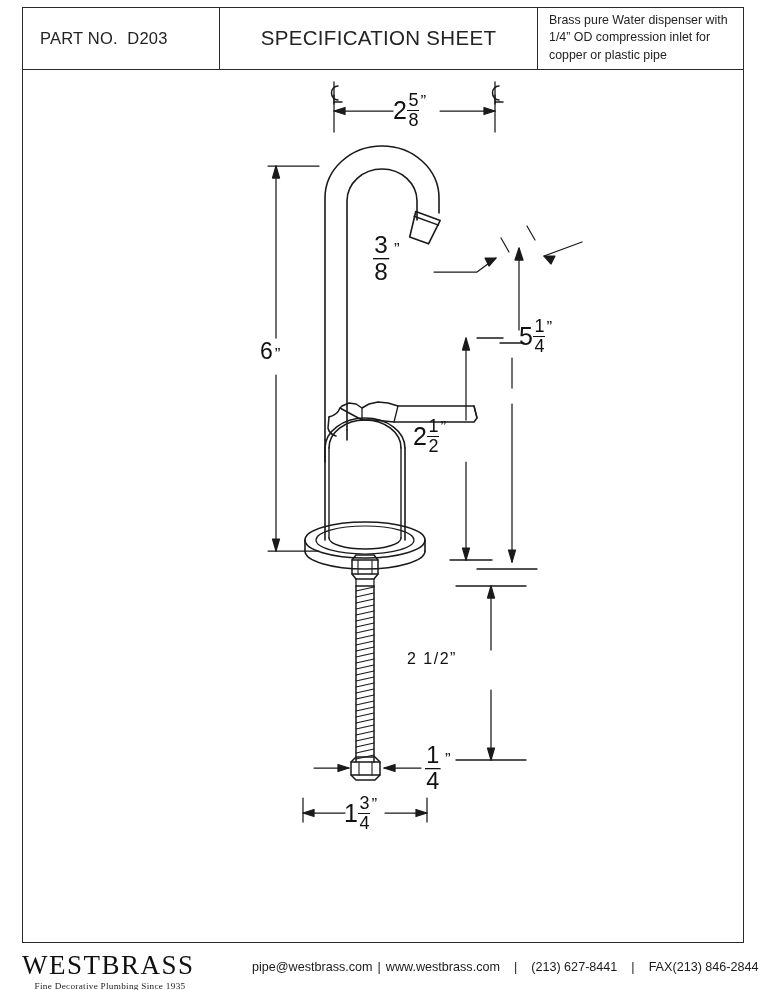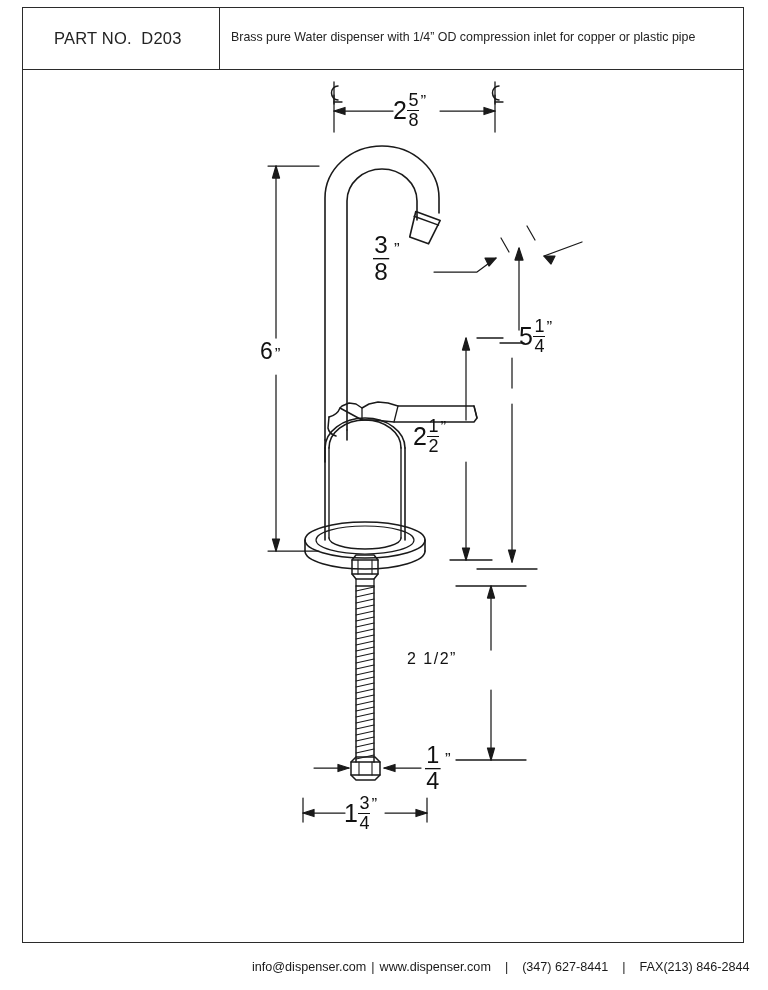--- a/index.html
+++ b/index.html
@@ -40,21 +40,21 @@
     align-items: stretch;
   }
   .tb-cell {
     display: flex;
     align-items: center;
     box-sizing: border-box;
   }
   #tb-part {
     width: 198px;
     justify-content: flex-start;
-    padding-left: 32px;
+    padding-left: 18px;
     border-right: 1.6px solid #2b2b2b;
     align-items: center;
   }
   #tb-part-label {
     font-size: 16.5px;
     letter-spacing: 0.2px;
     white-space: pre;
     color: #232323;
   }
   #tb-title {
@@ -144,20 +144,23 @@
     font-size: 23px;
     letter-spacing: 1px;
   }
 </style>
 </head>
 <body>
 
 <div id="title-block">
   <div class="tb-cell" id="tb-part">
     <span id="tb-part-label">PART NO.  D203</span>
+  </div>
+  <div class="tb-cell" id="tb-title">
+    <span id="tb-title-label">SPECIFICATION SHEET</span>
   </div>
   <div class="tb-cell" id="tb-desc">
     <span id="tb-desc-label">Brass pure Water dispenser with 1/4” OD compression inlet for copper or plastic pipe</span>
   </div>
 </div>
 
 <div id="sheet-frame"></div>
 
 <div id="drawing-area">
 
@@ -408,24 +411,28 @@
         <span class="den">4</span>
       </span>
       <span class="inchmark">”</span>
     </span>
   </div>
 
 </div>
 
 <div id="footer" style="position:absolute; left:0; top:948px; width:768px; height:42px;">
 
+  <div style="position:absolute; left:22px; top:4px; width:200px;">
+    <div style="font-family:'Liberation Serif', serif; font-size:27px; letter-spacing:1.5px; color:#111; line-height:1;">WESTBRASS</div>
+    <div style="font-family:'Liberation Serif', serif; font-size:9.2px; letter-spacing:0.3px; color:#222; text-align:center; width:176px; margin-top:2px;">Fine Decorative Plumbing Since 1935</div>
+  </div>
 
   <div style="position:absolute; left:252px; top:12px; font-size:12.6px; color:#1a1a1a; white-space:nowrap; display:flex; align-items:baseline;">
-    <span>info@dispenser.com</span>
+    <span>pipe@westbrass.com</span>
     <span style="margin:0 5px;">|</span>
-    <span>www.dispenser.com</span>
+    <span>www.westbrass.com</span>
     <span style="margin:0 14px;">|</span>
-    <span>(347) 627-8441</span>
+    <span>(213) 627-8441</span>
     <span style="margin:0 14px;">|</span>
     <span style="">FAX</span>
     <span>(213) 846-2844</span>
   </div>
 </div>
 
 </body></html>

